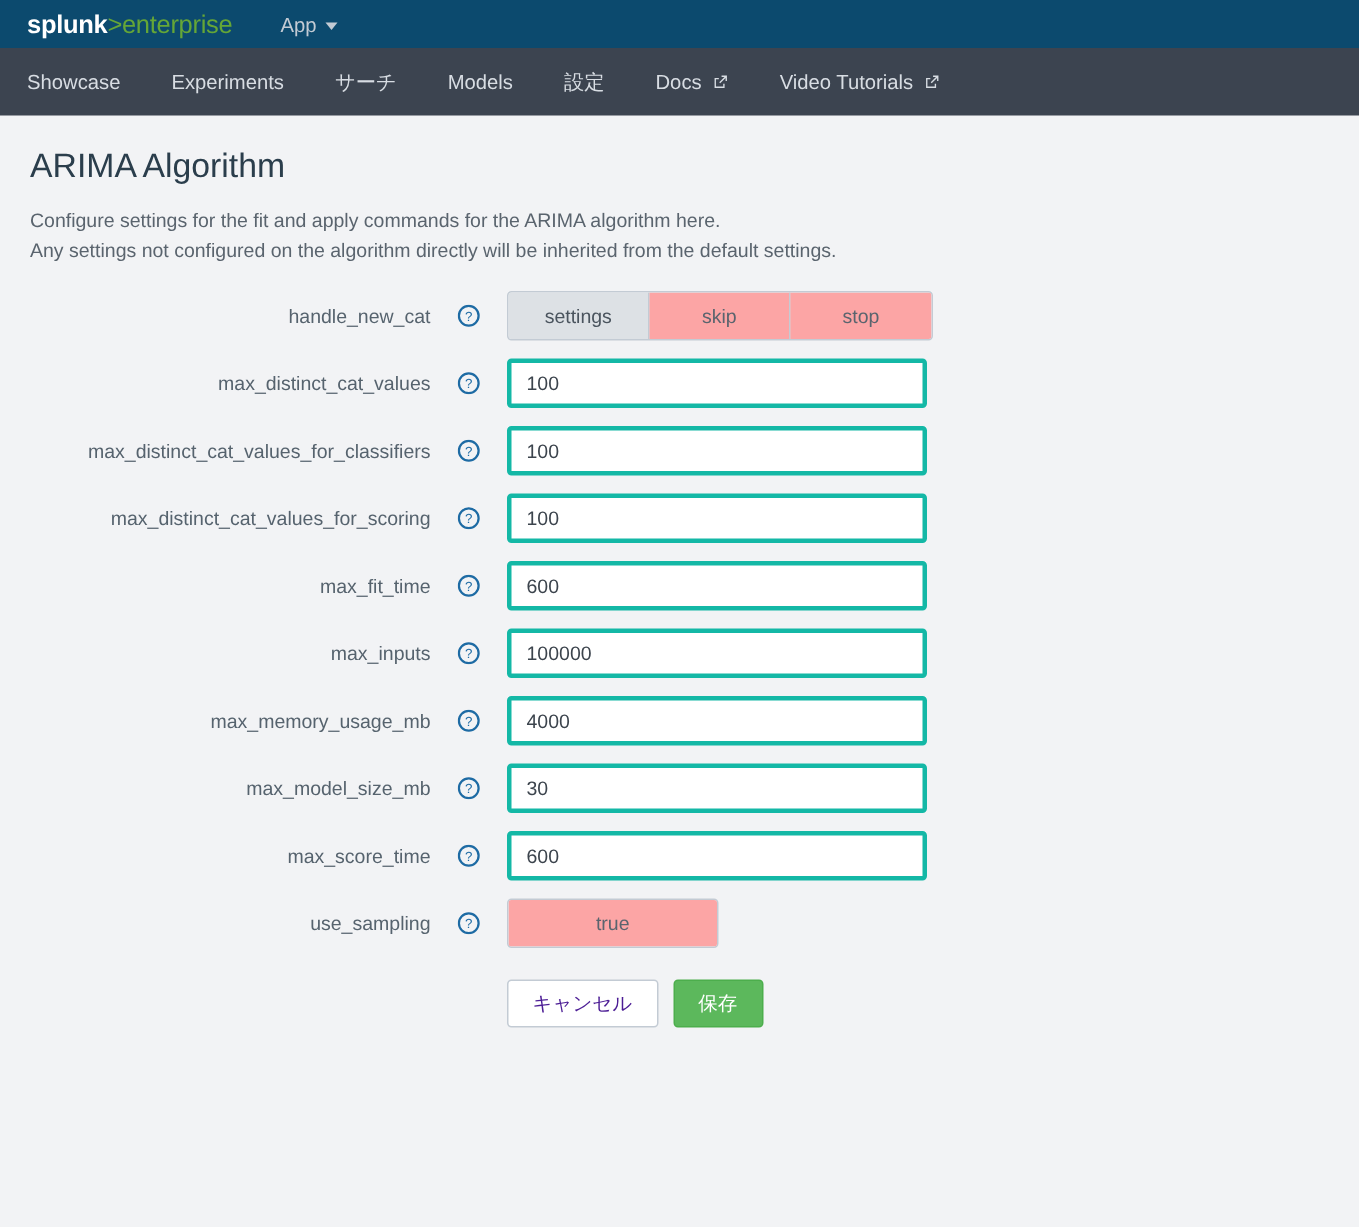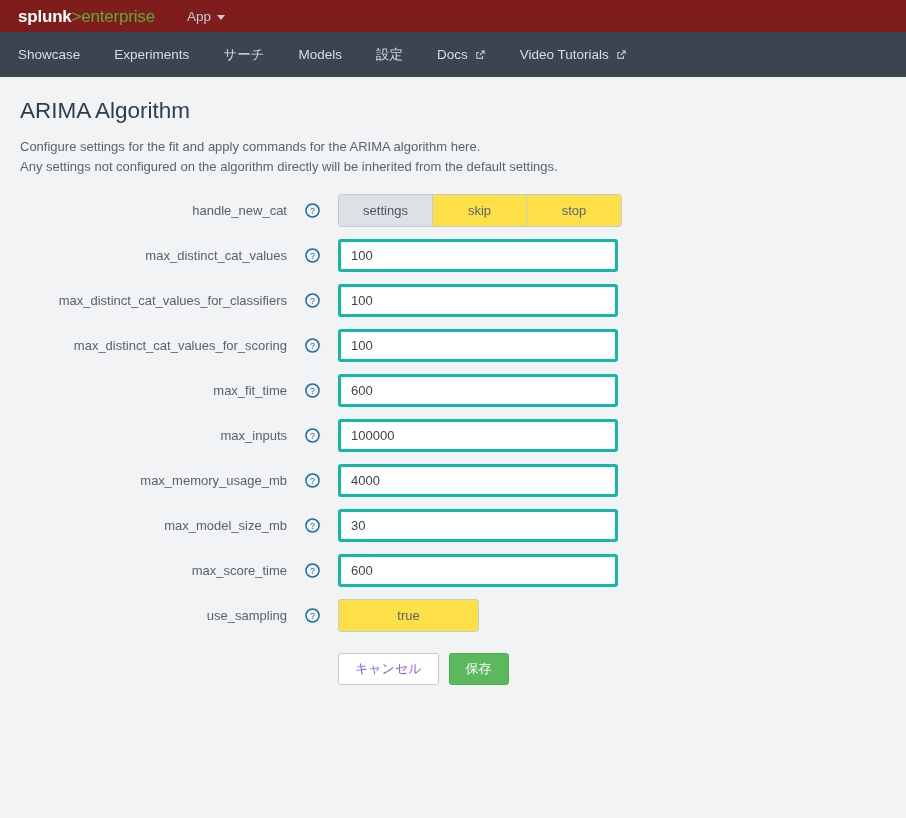--- a/index.html
+++ b/index.html
@@ -7,21 +7,21 @@
     margin: 0; padding: 0;
     width: 906px; height: 818px;
     background: #f2f3f5;
     font-family: "Liberation Sans", "DejaVu Sans", sans-serif;
     overflow: hidden;
   }
 
   
   #topbar {
     height: 32px;
-    background: #7f1d1d;
+    background: #0c4a6e;
     display: flex;
     align-items: center;
     padding: 0 0 0 18px;
   }
   .logo {
     font-size: 17px;
     font-weight: 700;
     letter-spacing: -0.2px;
     line-height: 1;
     white-space: nowrap;
@@ -134,21 +134,21 @@
     display: flex;
     border-radius: 3px;
     overflow: hidden;
     border: 1px solid #c3cbd4;
     width: fit-content;
   }
   .btn-group .opt {
     height: 31px;
     min-width: 94px;
     padding: 0 14px;
-    background: #fde047;
+    background: #fca5a5;
     color: #5a646e;
     font-size: 13px;
     display: flex;
     align-items: center;
     justify-content: center;
     border-right: 1px solid #c3cbd4;
     cursor: pointer;
     user-select: none;
   }
   .btn-group .opt:last-child { border-right: none; }
@@ -174,21 +174,21 @@
     align-items: center;
     justify-content: center;
     cursor: pointer;
     border: 1px solid transparent;
     font-family: "Liberation Sans", "DejaVu Sans", sans-serif;
     white-space: nowrap;
   }
   .btn-cancel {
     background: #ffffff;
     border-color: #c3cbd4;
-    color: #8b5cf6;
+    color: #4c1d95;
   }
   .btn-save {
     background: #5cb85c;
     border-color: #4cae4c;
     color: #ffffff;
   }
 </style>
 </head>
 <body>
 

